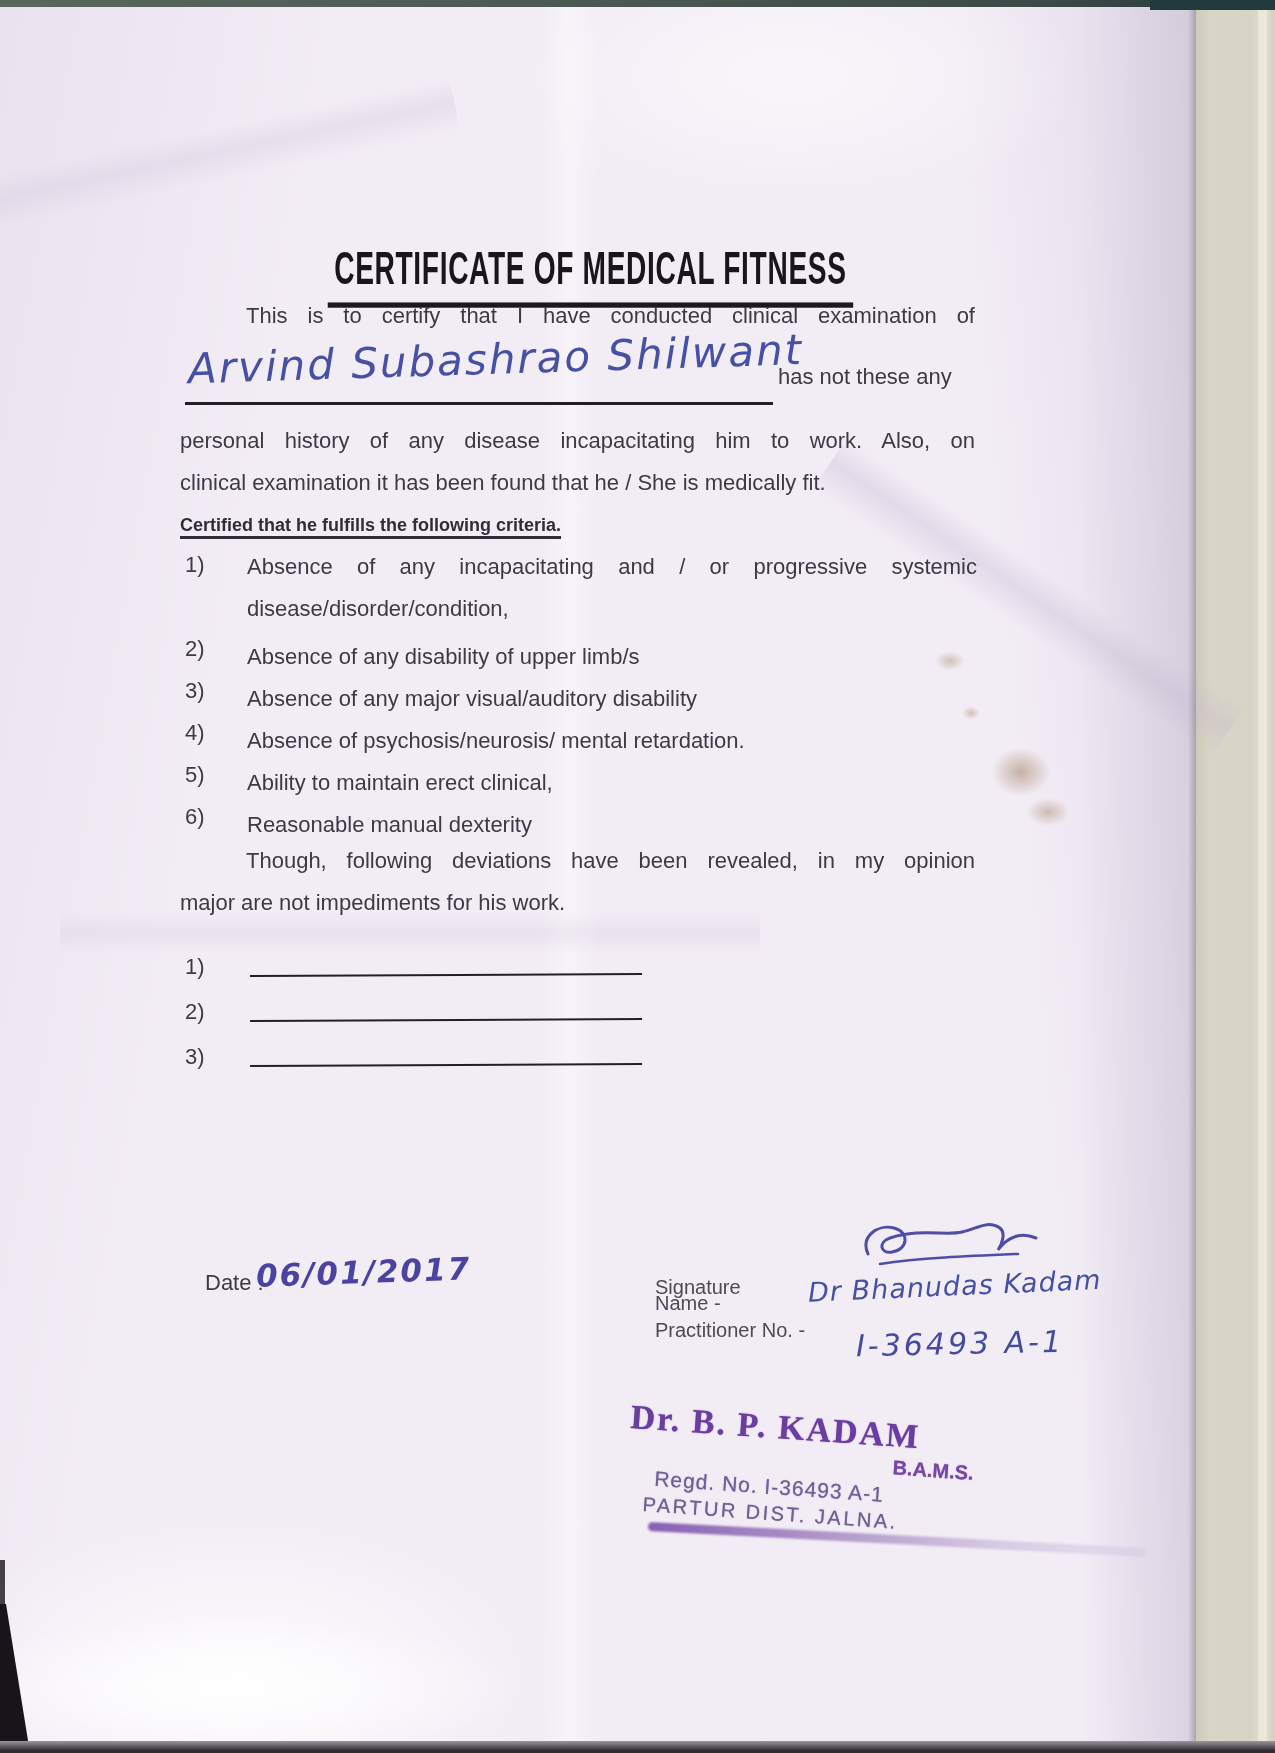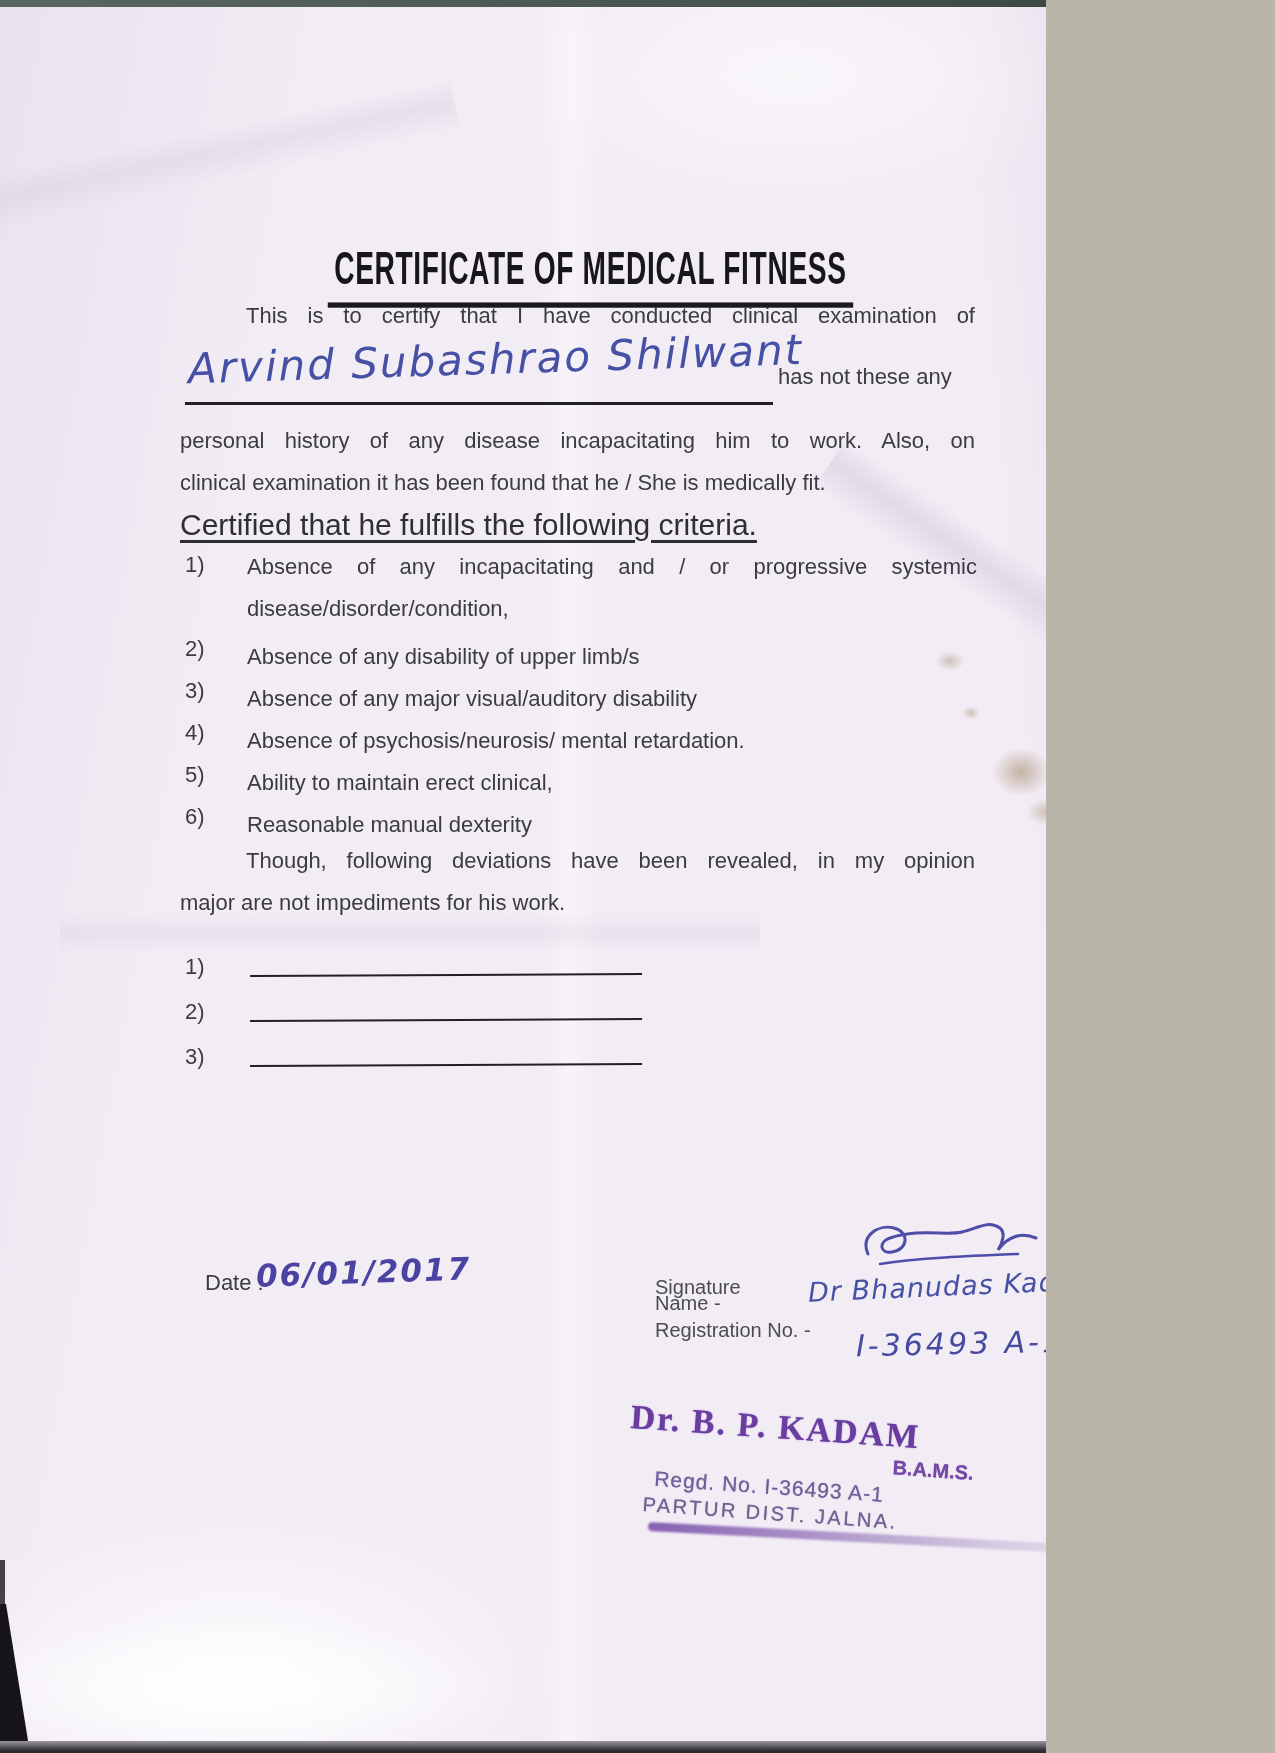--- a/index.html
+++ b/index.html
@@ -1,16 +1,16 @@
 <!DOCTYPE html>
 <html><head>
 <meta charset="utf-8">
 <style>
   html,body{margin:0;padding:0;background:#b9b5a8;}
-  .scan{position:relative;width:1046px;height:1753px;background:#d9d5c7;overflow:hidden;
+  .scan{position:relative;width:1275px;height:1753px;background:#d9d5c7;overflow:hidden;
         font-family:"Liberation Sans",sans-serif;}
   
   .bed{position:absolute;left:1196px;top:0;width:79px;height:1753px;
        background:linear-gradient(90deg,#cfcaba 0%,#d9d5c7 18%,#d7d3c5 70%,#e4e1d4 86%,#d2cec0 100%);}
   .bed-sliver{position:absolute;left:1258px;top:0;width:9px;height:1753px;background:#edeadd;opacity:.8;}
   .edge-top{position:absolute;left:0;top:0;width:1275px;height:7px;
             background:linear-gradient(90deg,#5a665f,#49554f 55%,#3c4a47 82%,#233a3d);}
   .edge-top-right{position:absolute;left:1150px;top:0;width:125px;height:10px;background:#223a3e;}
   .edge-bottom{position:absolute;left:0;top:1741px;width:1275px;height:12px;
                background:linear-gradient(#9a95a0,#2e2c30 80%);}
@@ -32,21 +32,21 @@
        background:radial-gradient(ellipse 55% 60% at 30% 60%, rgba(255,255,255,.95), rgba(255,255,255,0) 70%);}
   
   .t{position:absolute;color:#3b3b43;font-size:22px;line-height:30px;}
   .just{text-align:justify;text-align-last:justify;}
   .ind{text-indent:66px;}
   .hand{font-family:"DejaVu Sans",sans-serif;font-style:italic;color:#4650a4;}
   .title-wrap{position:absolute;left:180px;top:236px;width:795px;text-align:center;}
   .title{display:inline-block;font-weight:bold;font-size:44px;letter-spacing:1px;color:#17171b;
          transform:scale(0.64,1.06);transform-origin:center top;
          border-bottom:5px solid #1a1a1e;padding:0 10px 7px 10px;white-space:nowrap;}
-  .heading{font-weight:normal;font-size:30px;color:#2e2e36;
+  .heading{font-weight:bold;font-size:18px;color:#2e2e36;
            text-decoration:underline;text-decoration-thickness:2.5px;text-underline-offset:5px;text-align:right;}
   .rule{position:absolute;border-bottom:3px solid #202026;}
   .num{position:absolute;left:185px;font-size:22px;color:#3b3b43;}
   .li{position:absolute;left:247px;width:730px;font-size:22px;color:#3b3b43;line-height:42px;}
   .lbl{position:absolute;left:655px;font-size:20px;color:#4b4b54;}
   .stamp{position:absolute;left:632px;top:1392px;width:390px;transform:rotate(4deg);
          transform-origin:left top;color:#6a3da0;}
   .st1{font-family:"Liberation Serif",serif;font-weight:bold;font-size:34px;letter-spacing:2px;
        color:#6a3da0;text-shadow:0 0 1.2px #7b50ae;}
   .st2{font-weight:bold;font-size:20px;color:#7747a8;text-align:right;padding-right:44px;margin-top:2px;
@@ -131,21 +131,21 @@
     <span class="num" style="top:1038px;">3)</span>
     <div class="rule" style="left:250px;top:1036px;width:392px;height:22px;border-bottom-width:2.5px;transform:rotate(-0.3deg);"></div>
 
 
     <span class="t" style="left:205px;top:1262px;">Date :</span>
     <span class="hand" style="position:absolute;left:256px;top:1248px;font-size:31px;font-weight:bold;
          letter-spacing:2px;transform:rotate(-2deg);color:#4b43a2;">06/01/2017</span>
 
     <div class="lbl" style="top:1270px;">Signature</div>
     <div class="lbl" style="top:1286px;">Name -</div>
-    <div class="lbl" style="top:1313px;">Registration No. -</div>
+    <div class="lbl" style="top:1313px;">Practitioner No. -</div>
 
     <svg style="position:absolute;left:850px;top:1200px;" width="260" height="80" viewBox="0 0 260 80">
       <path d="M18,48 C10,30 28,18 44,22 C60,26 58,44 42,46 C30,48 28,36 40,32 C70,22 96,30 112,26 C128,22 138,14 150,22 C156,27 152,38 148,44 C158,30 172,26 186,32" fill="none" stroke="#4e4da8" stroke-width="3" stroke-linecap="round"></path>
       <path d="M30,58 C70,52 120,50 168,48" fill="none" stroke="#4e4da8" stroke-width="2.5" stroke-linecap="round"></path>
     </svg>
 
     <div class="hand" style="position:absolute;left:808px;top:1262px;width:400px;font-size:27px;
          letter-spacing:1px;transform:rotate(-2.5deg);white-space:nowrap;">Dr Bhanudas Kadam</div>
 
     <div class="hand" style="position:absolute;left:856px;top:1320px;font-size:30px;letter-spacing:3px;

